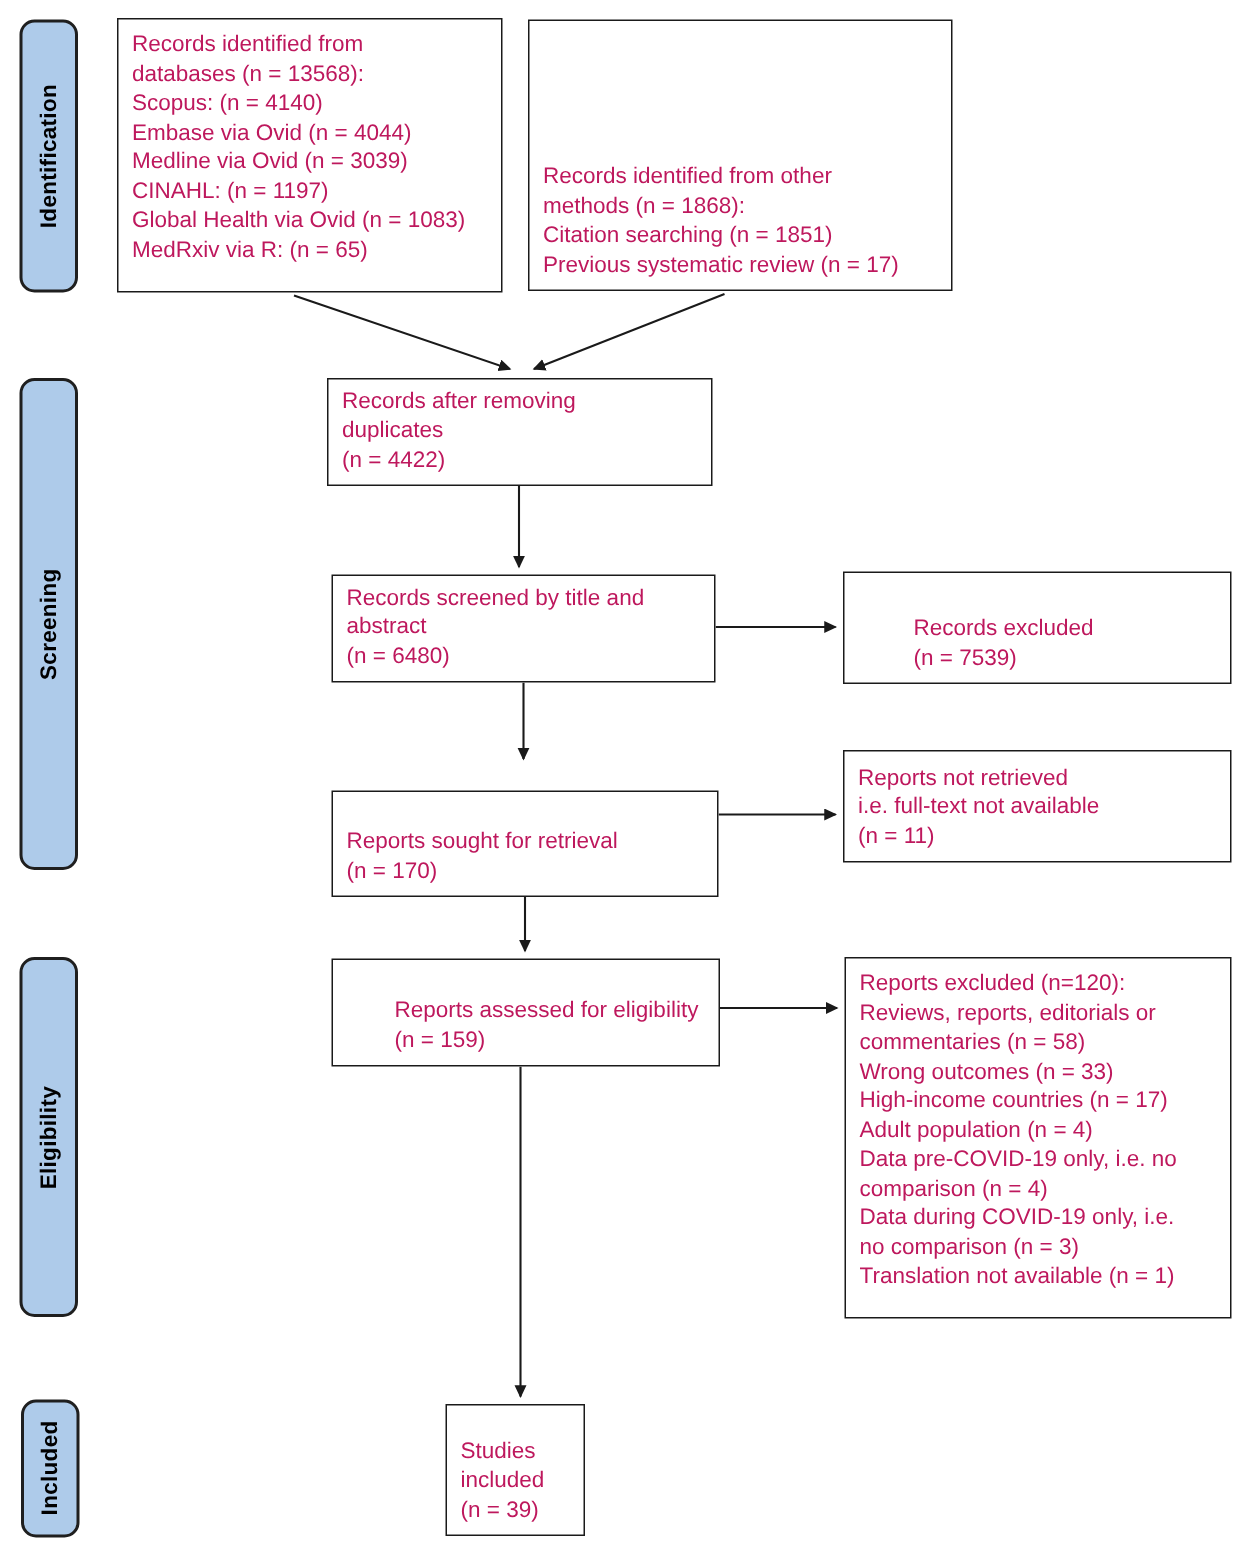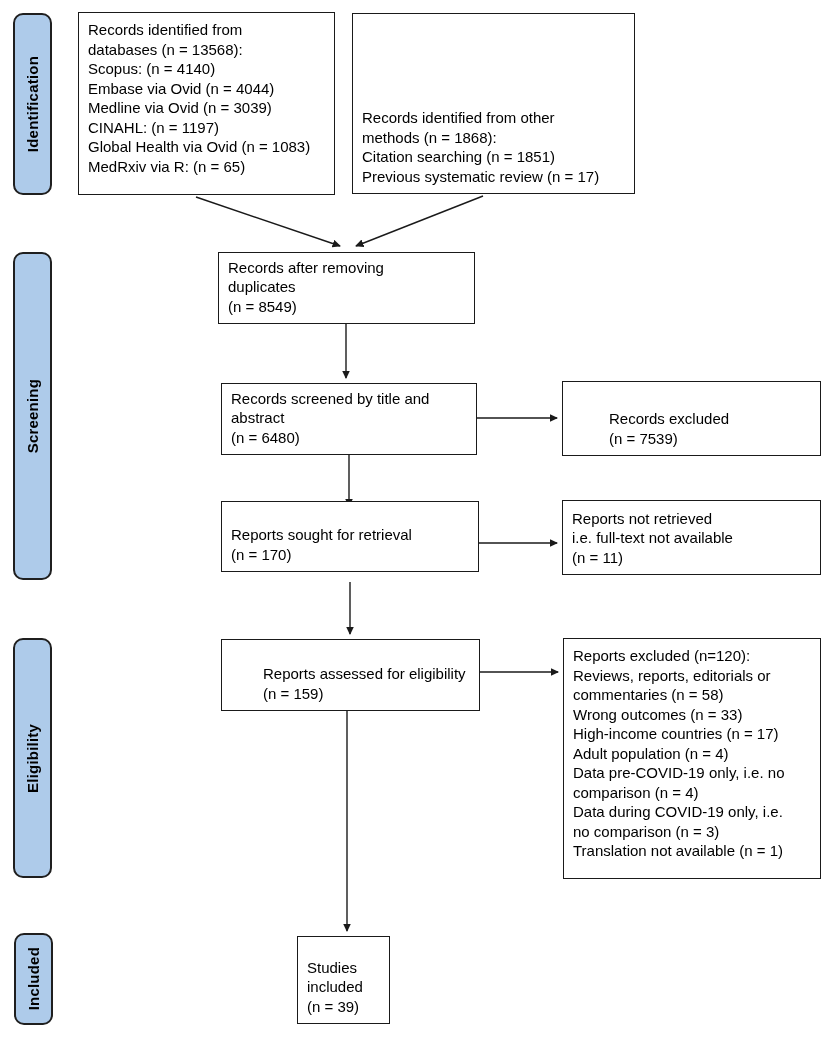--- a/index.html
+++ b/index.html
@@ -51,38 +51,38 @@
     flex-direction: column;
     justify-content: flex-end;
     padding: 7px 9px;
   }
   .node.top-align {
     justify-content: flex-start;
   }
   .node span {
     font-size: 15px;
     line-height: 1.3;
-    color: #000000;
+    color: #be185d;
     white-space: pre-line;
     text-align: left;
   }
 
   
   .stage-identification { left: 13px; top: 13px;  width: 39px; height: 182px; }
   .stage-screening      { left: 13px; top: 252px; width: 39px; height: 328px; }
   .stage-eligibility    { left: 13px; top: 638px; width: 39px; height: 240px; }
   .stage-included       { left: 14px; top: 933px; width: 39px; height: 92px;  }
 
   
   .node-databases        { left: 78px;  top: 12px;  width: 257px; height: 183px; }
   .node-other-methods    { left: 352px; top: 13px;  width: 283px; height: 181px; }
   .node-duplicates       { left: 218px; top: 252px; width: 257px; height: 72px;  }
   .node-screened         { left: 221px; top: 383px; width: 256px; height: 72px;  }
   .node-records-excluded { left: 562px; top: 381px; width: 259px; height: 75px; padding-left: 46px;  }
-  .node-sought           { left: 221px; top: 501px; width: 258px; height: 71px;  }
+  .node-sought           { left: 221px; top: 527px; width: 258px; height: 71px;  }
   .node-not-retrieved    { left: 562px; top: 500px; width: 259px; height: 75px;  }
   .node-assessed         { left: 221px; top: 639px; width: 259px; height: 72px; padding-left: 41px;  }
   .node-reports-excluded { left: 563px; top: 638px; width: 258px; height: 241px; }
   .node-studies-included { left: 297px; top: 936px; width: 93px;  height: 88px;  }
 </style>
 </head>
 <body>
 
 <div class="canvas">
 
@@ -130,21 +130,21 @@
   <div class="node node-other-methods">
     <span>Records identified from other
 methods (n = 1868):
 Citation searching (n = 1851)
 Previous systematic review (n = 17)</span>
   </div>
 
   <div class="node node-duplicates">
     <span>Records after removing
 duplicates
-(n = 8549)</span>
+(n = 4422)</span>
   </div>
 
   <div class="node node-screened">
     <span>Records screened by title and
 abstract
 (n = 6480)</span>
   </div>
 
   <div class="node node-records-excluded">
     <span>Records excluded

